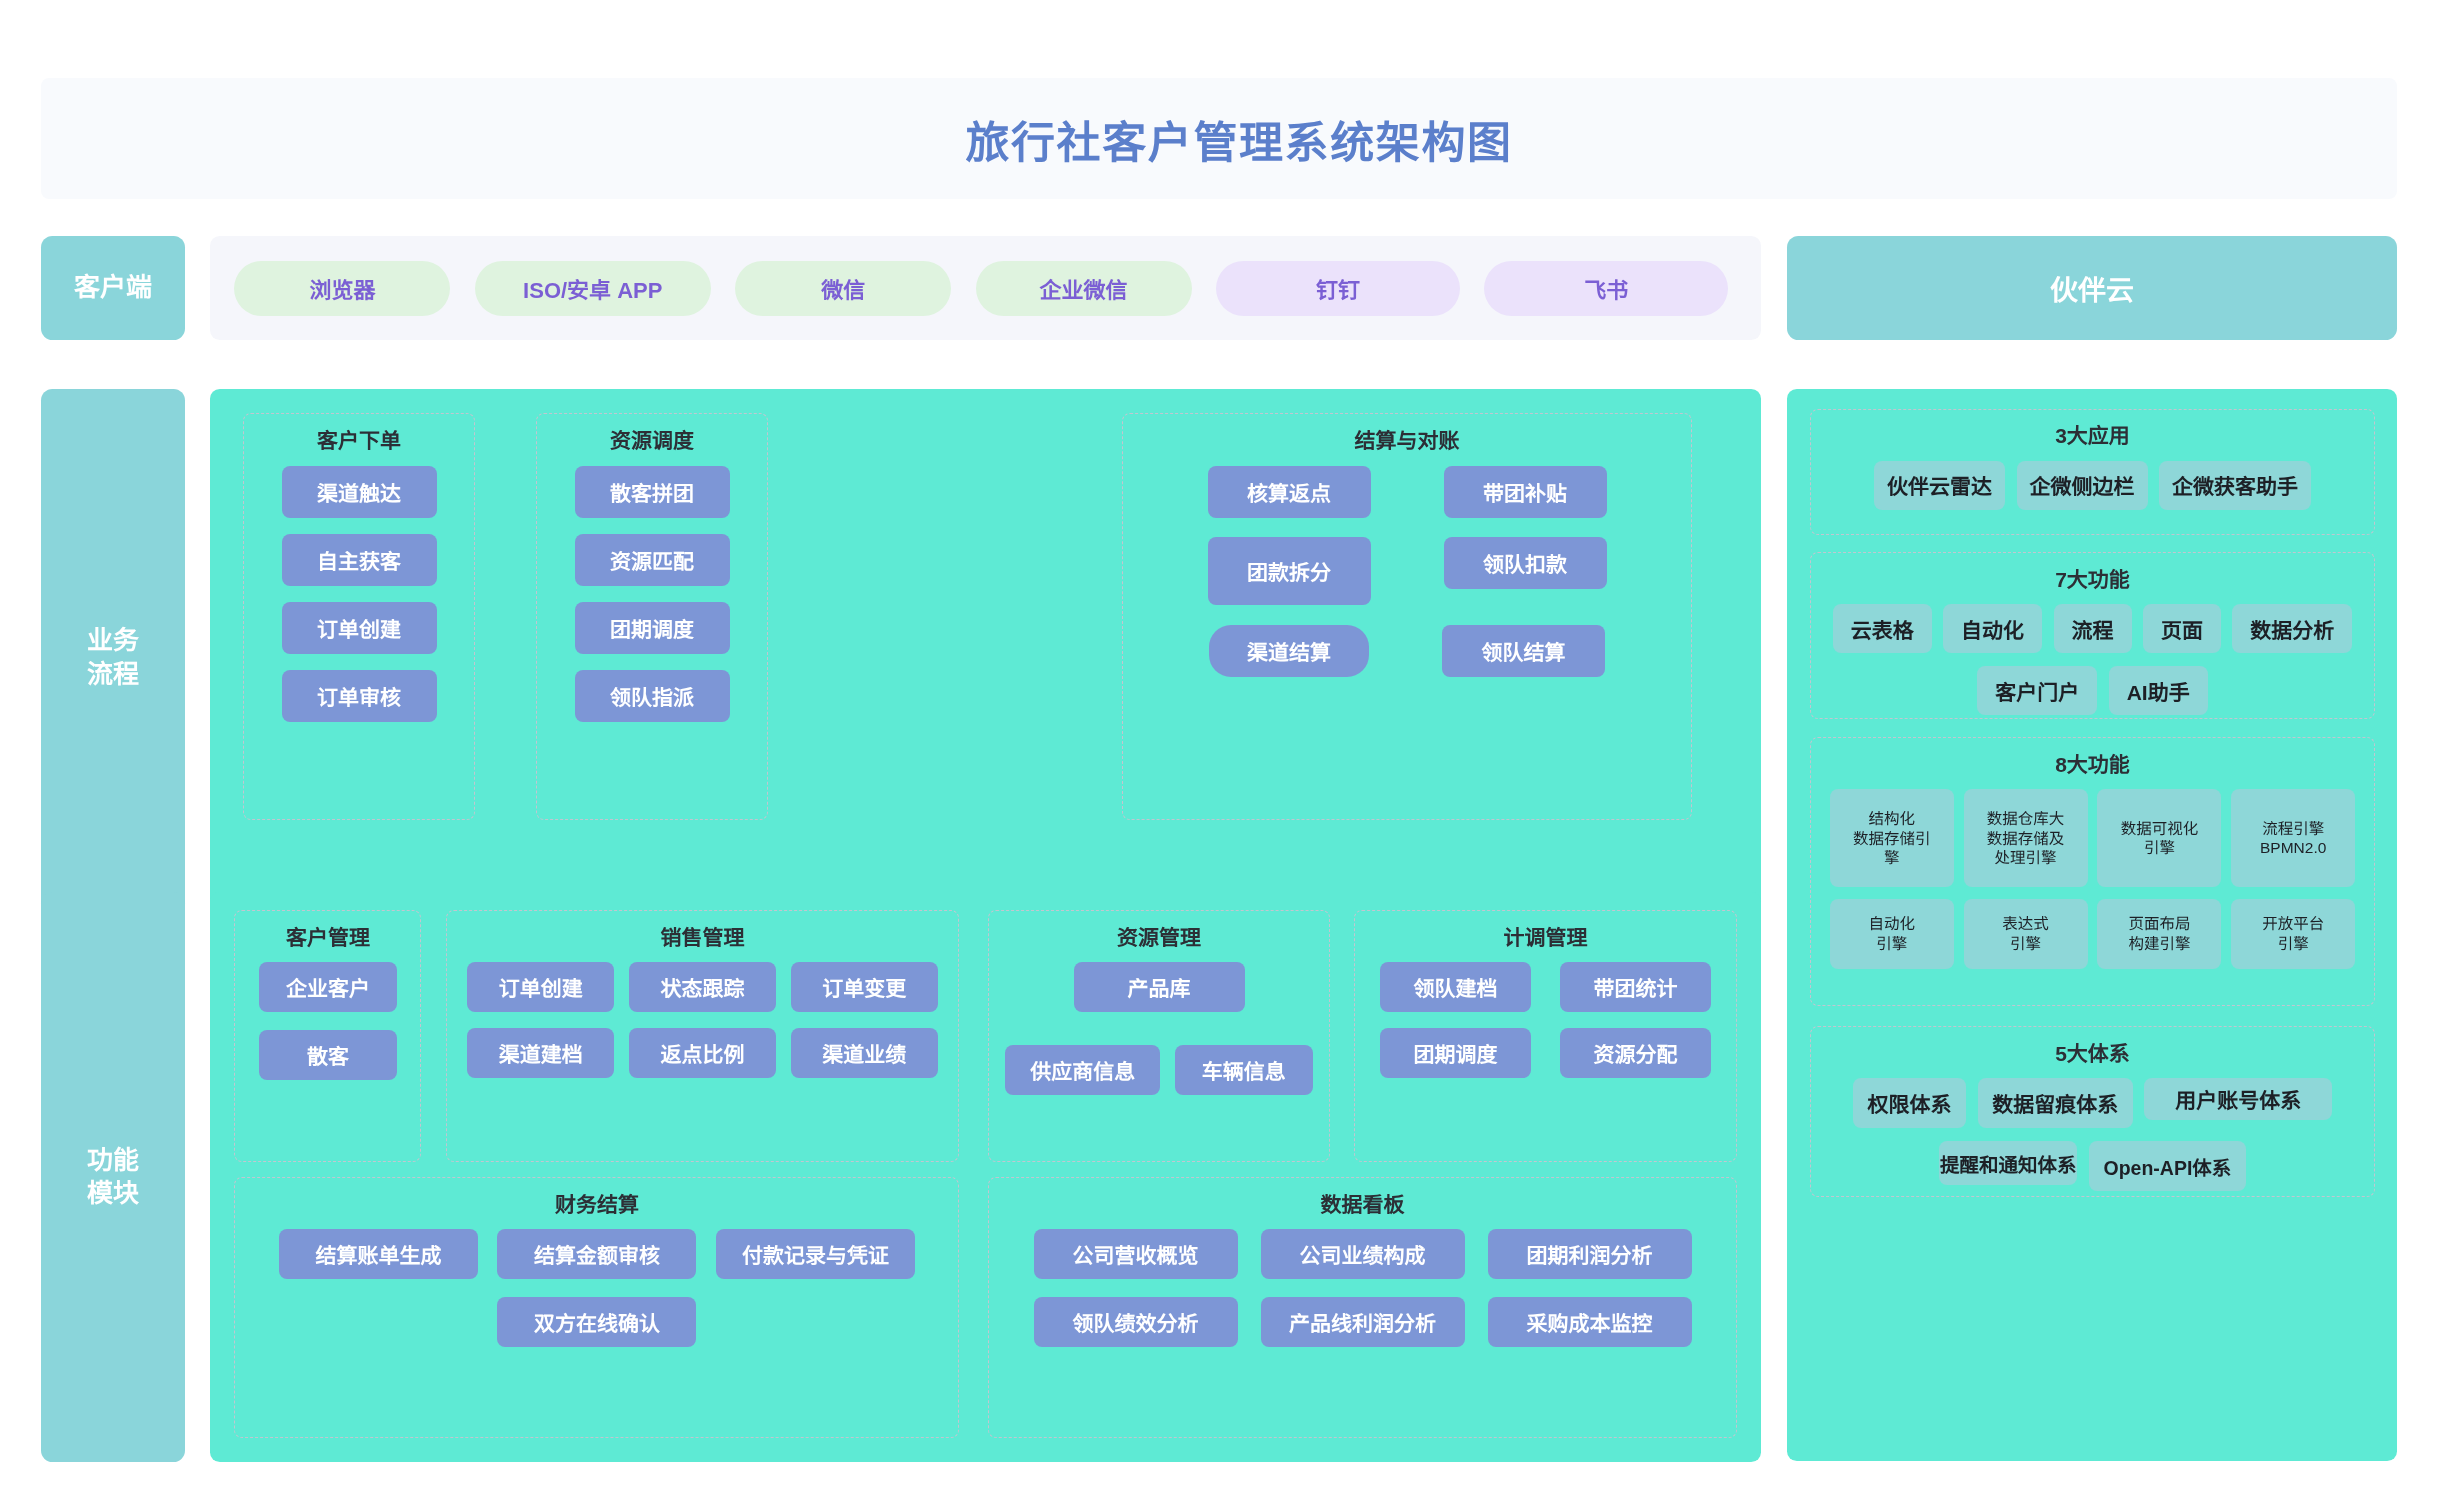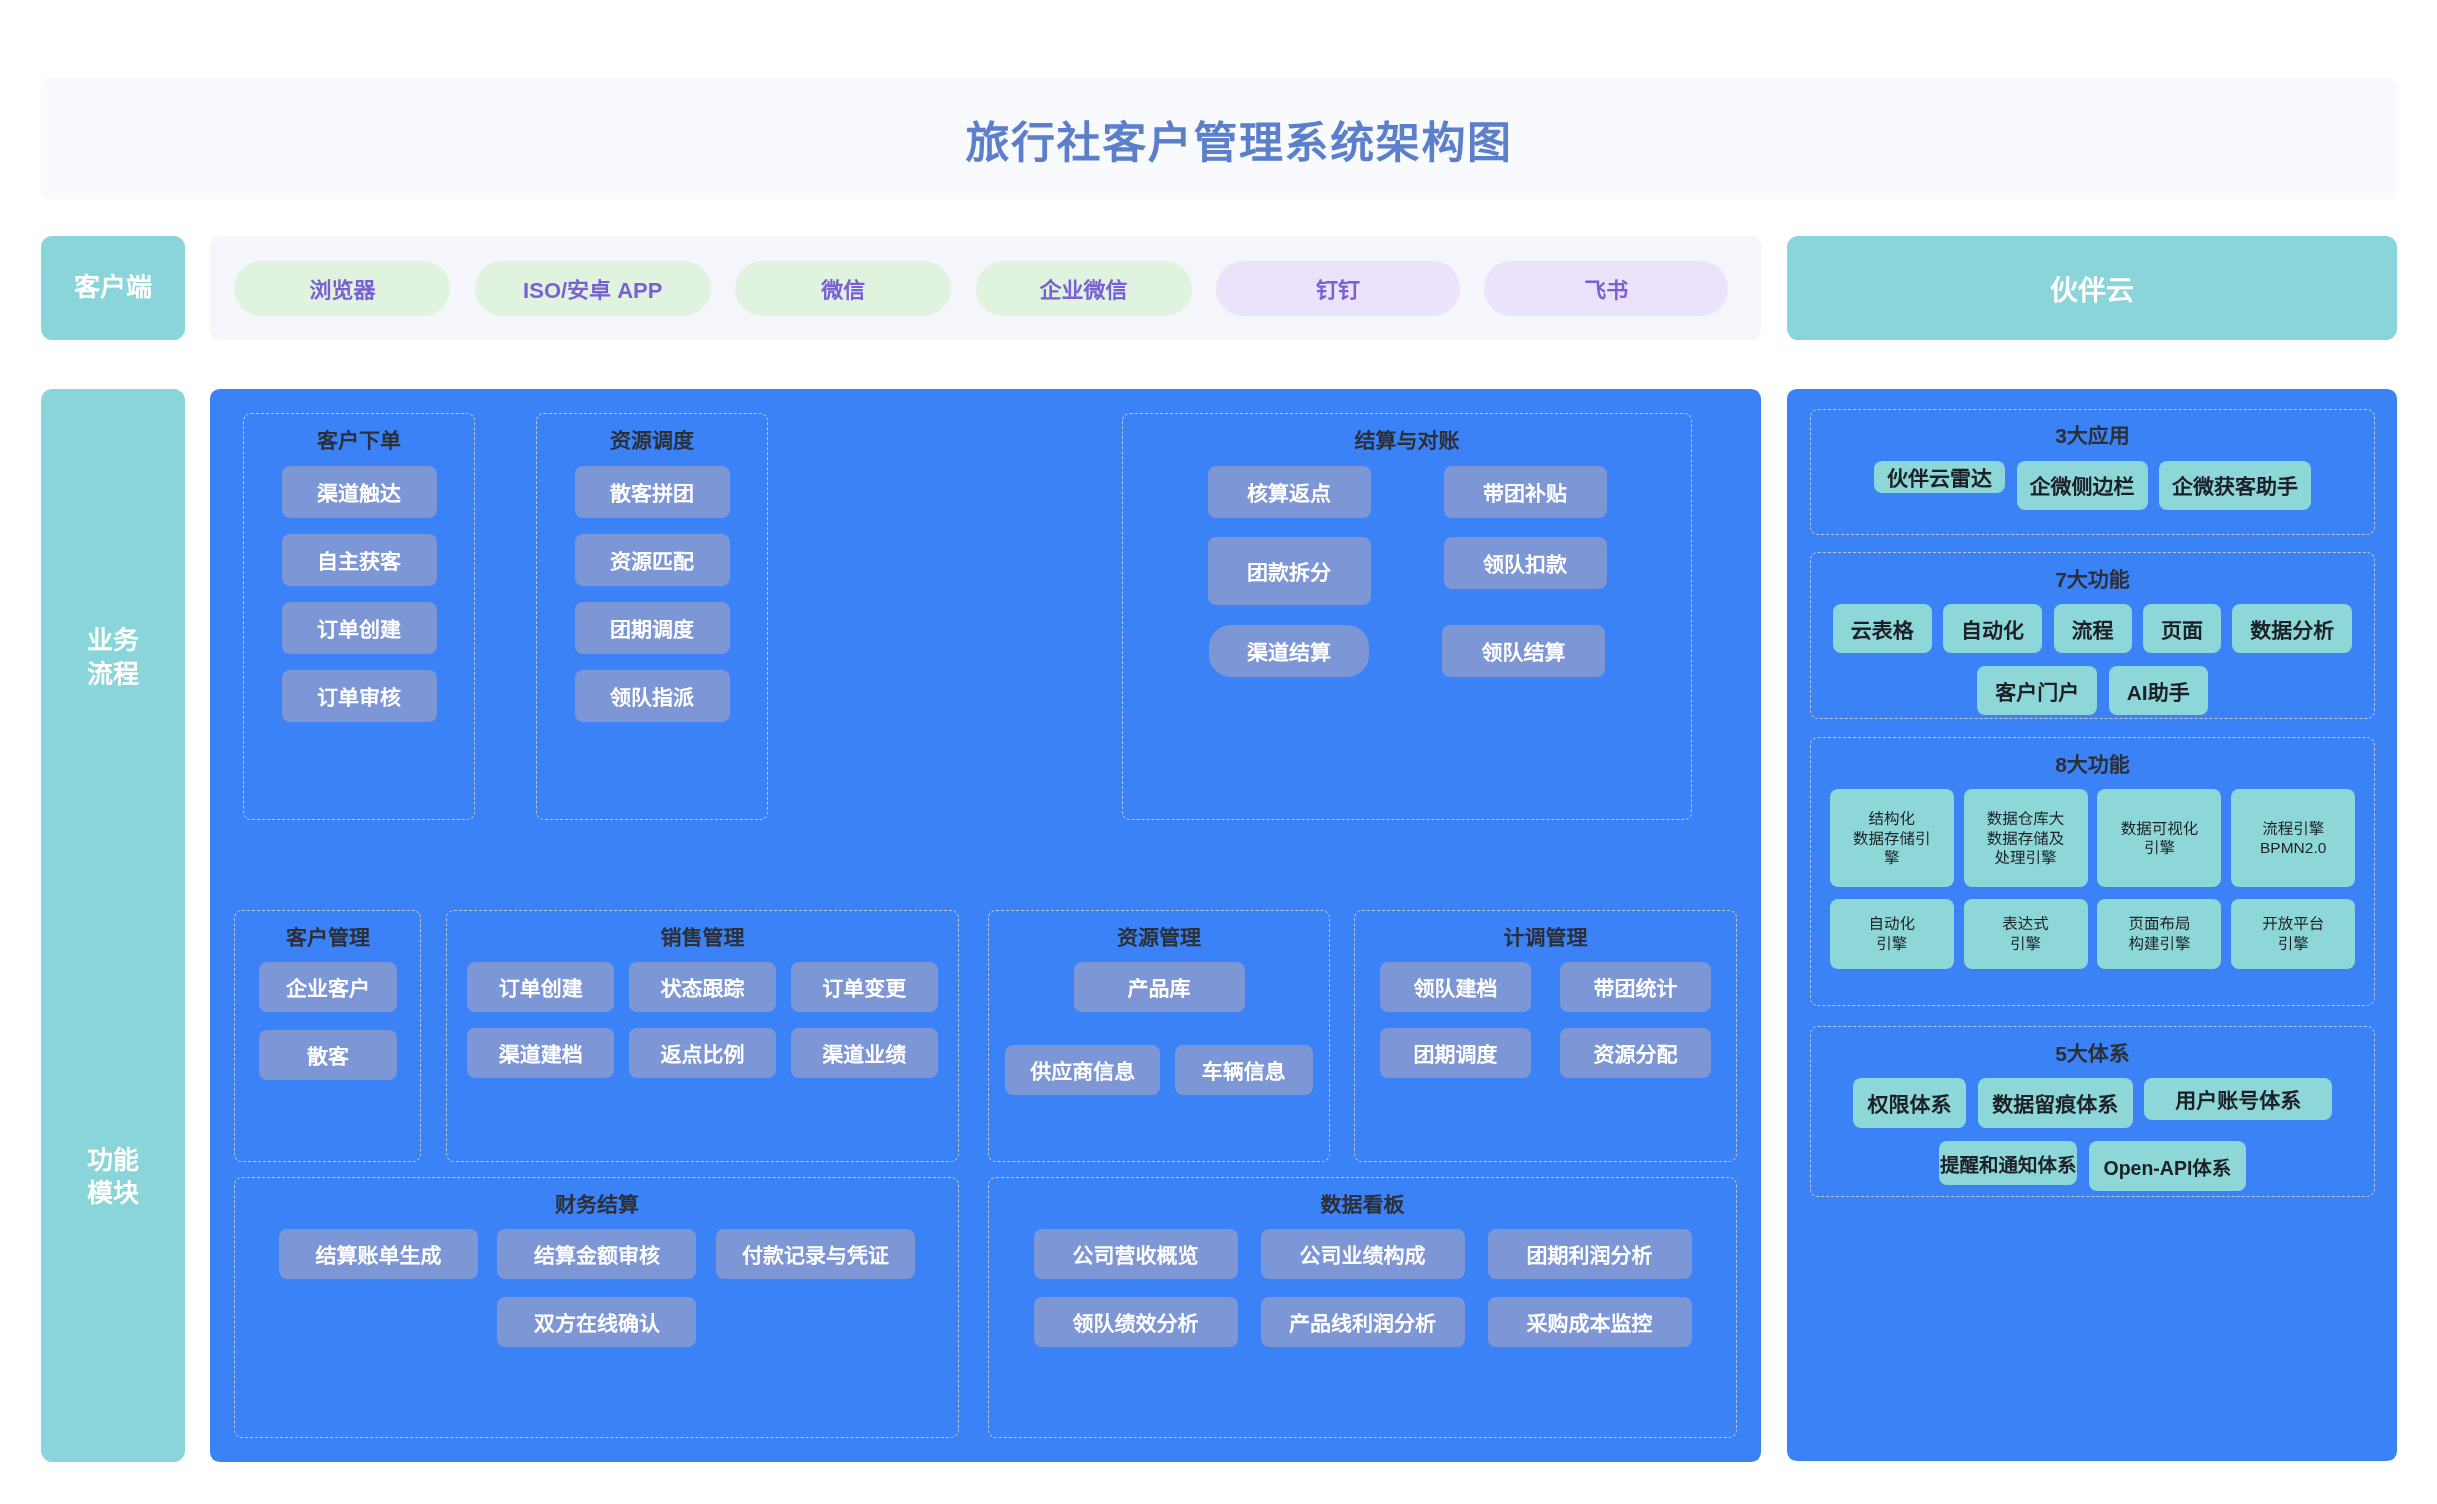--- a/index.html
+++ b/index.html
@@ -31,21 +31,21 @@
     color: #ffffff;
     font-weight: bold;
     display: flex; align-items: center; justify-content: center;
     text-align: center;
     line-height: 1.28;
     flex: none;
   }
 
   
   .panel {
-    background: #3b82f6;
+    background: #5eead4;
     border-radius: 9.8px;
     flex: none;
     position: relative;
   }
 
   
   .group {
     border: 1.6px dashed #c2c6cf;
     border-radius: 8.1px;
     position: absolute;
@@ -216,21 +216,21 @@
           <div class="chip chip-blue" style="width: 204px; height: 50px;">产品线利润分析</div>
           <div class="chip chip-blue" style="width: 204px; height: 50px;">采购成本监控</div>
         </div>
       </div>
     </div>
 
   <div class="panel" style="position:absolute;left:1787px;top:389px;width:610px;height:1072px;" id="pc-panel">
       <div class="group" style="left: 23px; top: 19.5px; width: 565px; height: 126px;">
         <div class="group-title">3大应用</div>
         <div class="group-body" style="gap: 11.4px;">
-          <div class="chip chip-teal" style="height: 32px; padding: 7px 13px; font-size: 21px;">伙伴云雷达</div>
+          <div class="chip chip-teal" style="height: 49px; padding: 7px 13px; font-size: 21px;">伙伴云雷达</div>
           <div class="chip chip-teal" style="height: 49px; padding: 0px 13px; font-size: 21px;">企微侧边栏</div>
           <div class="chip chip-teal" style="height: 49px; padding: 0px 13px; font-size: 21px;">企微获客助手</div>
         </div>
       </div>
       <div class="group" style="left: 23px; top: 163px; width: 565px; height: 167px;">
         <div class="group-title">7大功能</div>
         <div class="group-body" style="gap: 13px 11.4px;">
           <div class="chip chip-teal" style="height: 49px; padding: 0px 18px; font-size: 21px;">云表格</div>
           <div class="chip chip-teal" style="height: 49px; padding: 0px 18px; font-size: 21px;">自动化</div>
           <div class="chip chip-teal" style="height: 49px; padding: 0px 18px; font-size: 21px;">流程</div>

